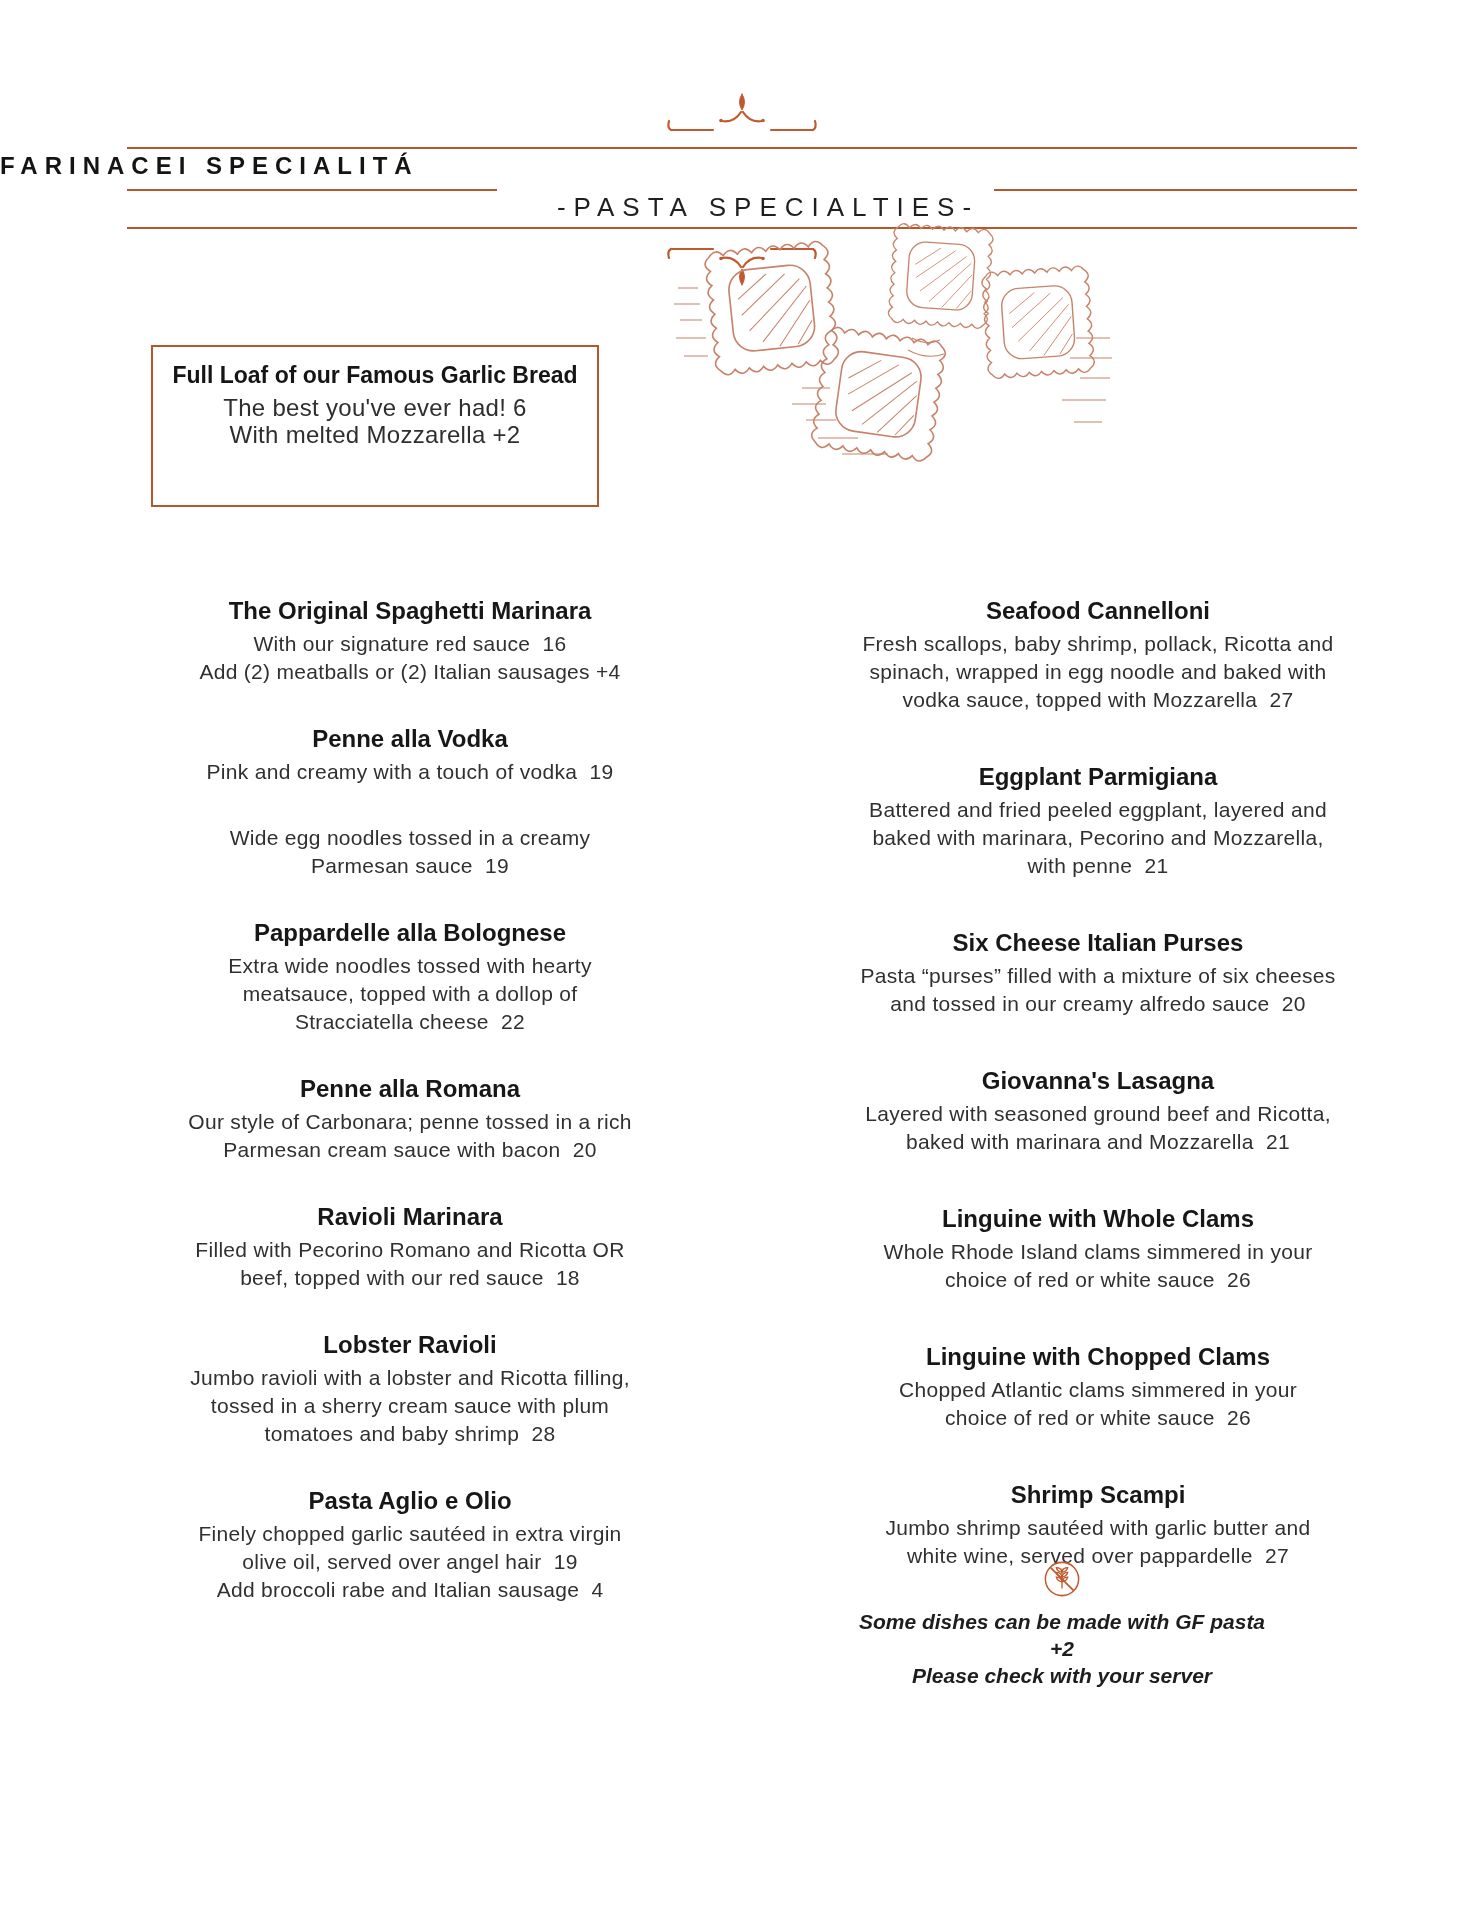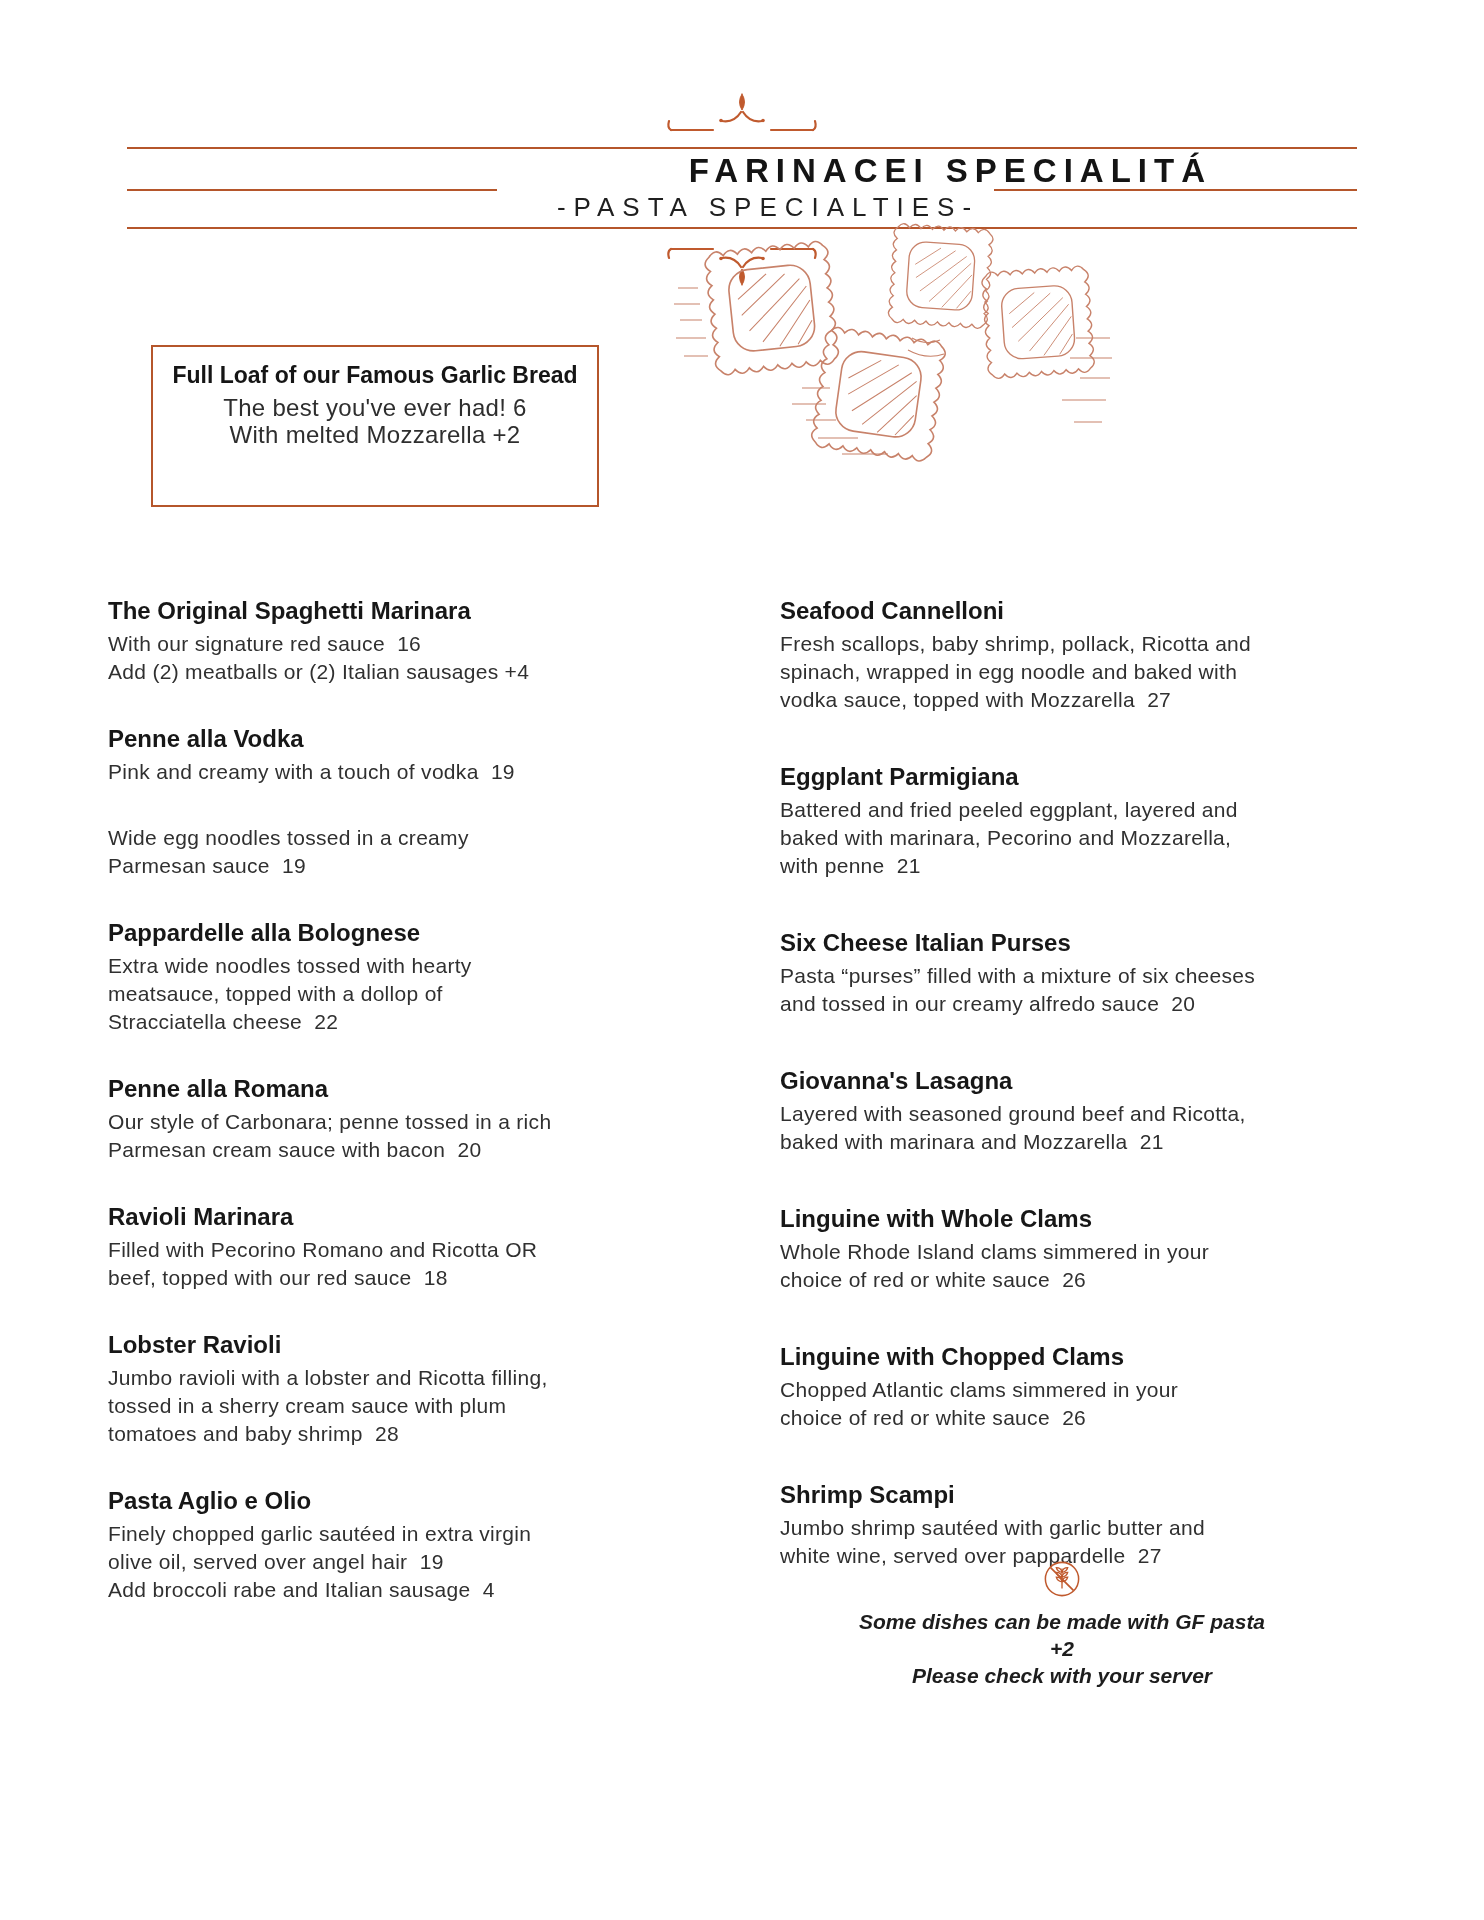--- a/index.html
+++ b/index.html
@@ -1,40 +1,40 @@
 <!DOCTYPE html>
 <html><head>
 <meta charset="utf-8">
 <style>
   html,body{margin:0;padding:0;background:#ffffff;}
   body{font-family:"Liberation Sans","DejaVu Sans",sans-serif;color:#1c1c1c;}
   #page{position:relative;width:1484px;height:1920px;background:#ffffff;overflow:hidden;}
 
   
   .rule{position:absolute;height:2px;background:#b5562b;}
-  .title{position:absolute;left:0;width:1212px;text-align:right;font-weight:700;
-         font-size:33px;letter-spacing:7px;color:#141414;}
+  .title{position:absolute;left:0;width:1212px;text-align:left;font-weight:700;
+         font-size:24px;letter-spacing:7px;color:#141414;}
   .subtitle{position:absolute;left:0;width:1484px;text-align:center;font-weight:400;
             font-size:26px;letter-spacing:8px;color:#1f1f1f;padding-left:26px;}
   .ornament{position:absolute;left:657px;width:170px;height:58px;}
 
   
   .feature-box{position:absolute;left:151px;top:345px;width:448px;height:162px;
                border:2px solid #b5562b;text-align:center;box-sizing:border-box;padding-top:15px;}
   .feature-title{font-size:23px;font-weight:700;color:#151515;margin:0 0 5px 0;}
   .feature-line{font-size:24px;color:#2e2e2e;line-height:27px;letter-spacing:.3px;}
 
   
   .illustration{position:absolute;left:672px;top:218px;width:444px;height:248px;}
 
   
   .col{position:absolute;top:596px;}
   .col-left{left:108px;width:604px;}
   .col-right{left:780px;width:636px;}
-  .menu-item{text-align:left;}
+  .menu-item{text-align:center;}
   .col-left .menu-item{margin-bottom:38px;}
   .col-right .menu-item{margin-bottom:48px;}
   .item-name{font-size:24px;font-weight:700;color:#171717;line-height:30px;margin-bottom:4px;}
   .item-desc{font-size:21px;color:#303030;line-height:28px;letter-spacing:.3px;white-space:pre-wrap;}
 
   
   .footer-note{position:absolute;left:744px;top:1560px;width:636px;text-align:center;}
   .gf-badge{width:38px;height:38px;margin:0 auto 6px auto;}
   .footer-line{font-size:21px;font-weight:700;font-style:italic;color:#1d1d1d;line-height:27px;}
 </style>

